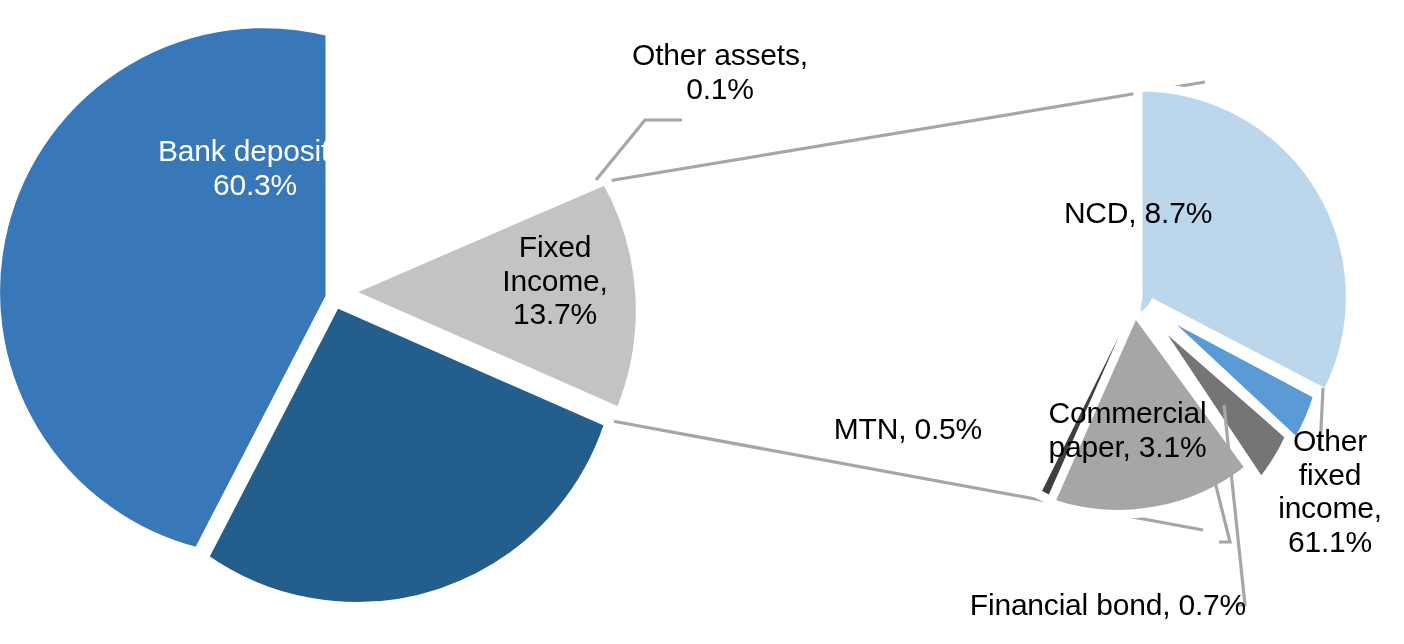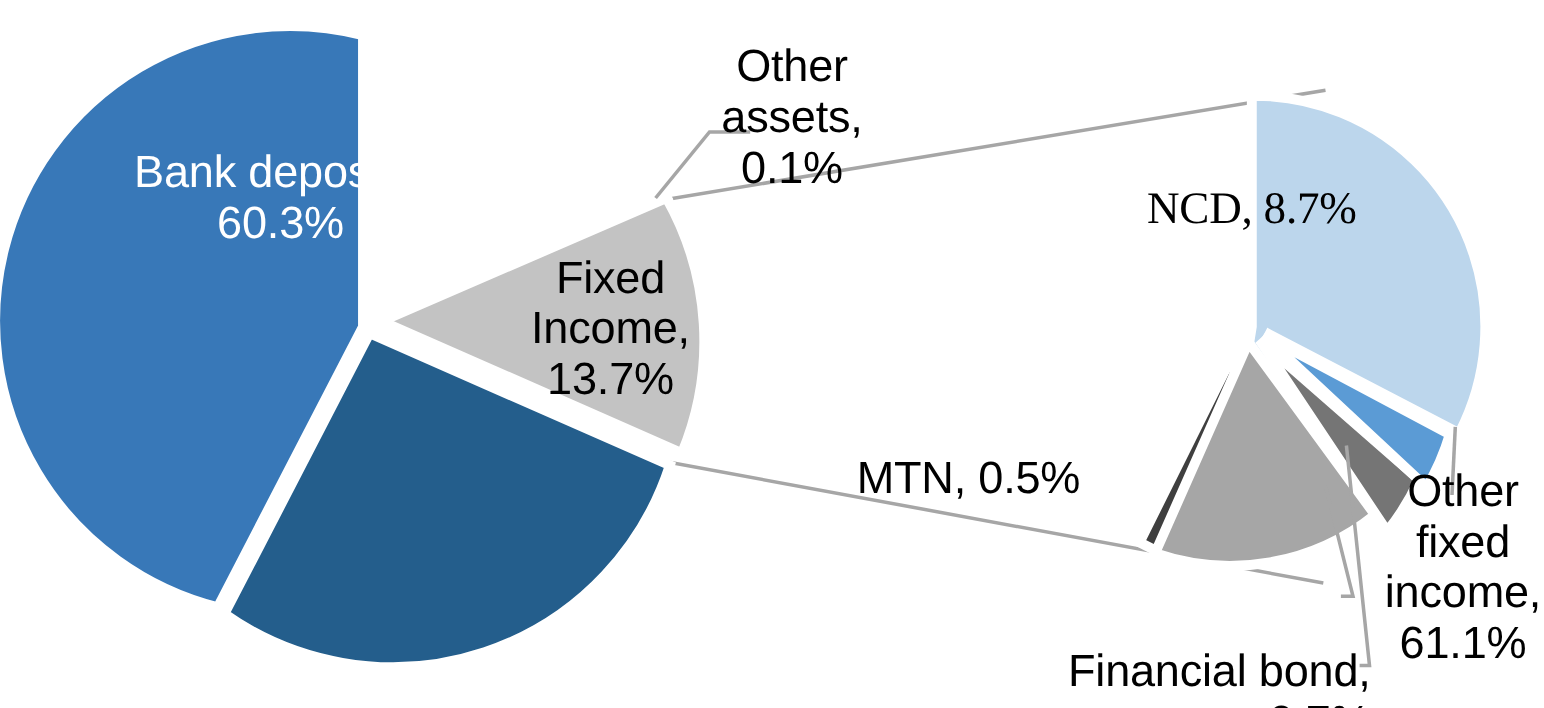--- a/index.html
+++ b/index.html
@@ -39,21 +39,21 @@
     stroke-linecap: butt;
   }
   .connector {
     stroke: #a6a6a6;
     stroke-width: 3.2;
     fill: none;
   }
   .lbl {
     position: absolute;
     font-family: "Liberation Sans", sans-serif;
-    font-size: 41px;
+    font-size: 30px;
     line-height: 1.12;
     letter-spacing: -0.2px;
     white-space: pre-line;
     color: #000000;
   }
   .lbl.white { color: #ffffff; }
   .lbl.ctr { text-align: center; }
   .lbl.lft { text-align: right; }
 </style>
 </head>
@@ -96,24 +96,26 @@
 60.3%</div>
 
 
   <div class="lbl ctr" style="left:470px; top:230px; width:170px;">Fixed
 Income,
 13.7%</div>
 
   <div class="lbl ctr" style="left:600px; top:38px; width:240px;">Other assets,
 0.1%</div>
 
-  <div class="lbl ctr" style="left:1038px; top:167px; width:200px;font-family:Liberation Serif, serif;">NCD, 8.7%</div>
+  <div class="lbl ctr" style="left:1038px; top:196px; width:200px;">NCD, 8.7%</div>
 
   <div class="lbl lft" style="left:772px; top:412px; width:210px;">MTN, 0.5%</div>
 
+  <div class="lbl ctr" style="left:1020px; top:396px; width:215px;">Commercial
+paper, 3.1%</div>
 
 
   <div class="lbl lft" style="left:906px; top:588px; width:340px;">Financial bond, 0.7%</div>
 
   <div class="lbl ctr" style="left:1256px; top:424px; width:148px;">Other
 fixed
 income,
 61.1%</div>
 
 </div>

